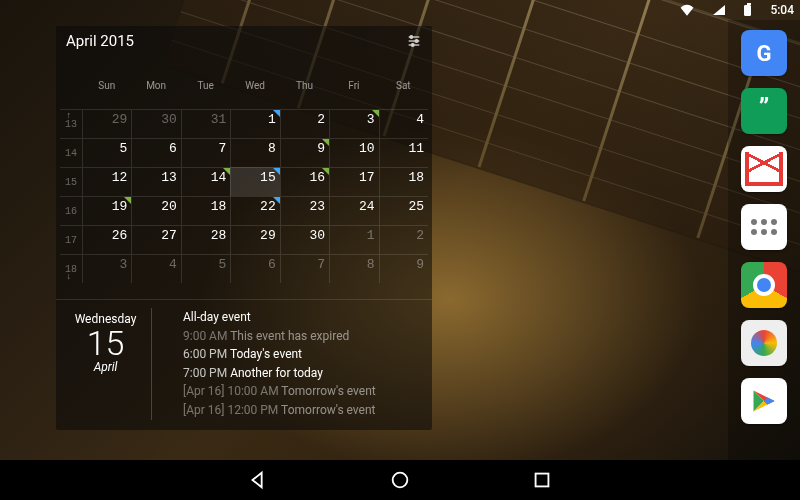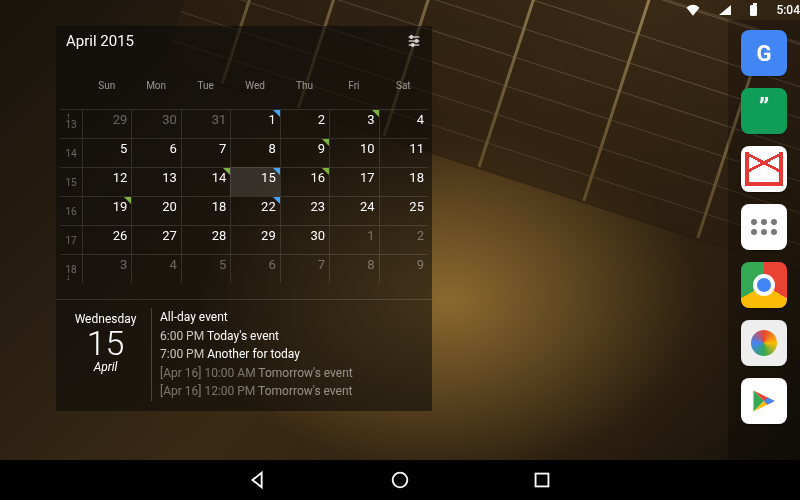--- a/index.html
+++ b/index.html
@@ -24,21 +24,21 @@
   .guitar-neck::before, .guitar-neck::after {
     content:""; position:absolute; left:0; right:0; height:1px; background:rgba(255,235,200,.35);
   }
   .guitar-neck::before { top:40px; box-shadow:0 30px 0 rgba(255,235,200,.3),0 60px 0 rgba(255,235,200,.28),0 90px 0 rgba(255,235,200,.25),0 120px 0 rgba(255,235,200,.22),0 150px 0 rgba(255,235,200,.2);}
   .fret { position:absolute; top:0; bottom:0; width:3px; background:linear-gradient(#cbb37a,#6f5c34);}
 
   
   .status-bar {
     position: absolute; top: 0; left: 0; right: 0; height: 20px;
     display: flex; justify-content: flex-end; align-items: center;
-    gap: 19px; padding: 0 0; font-size: 12px; color: #fff;
+    gap: 19px; padding: 0 6px; font-size: 12px; color: #fff;
     font-weight: 500;
   }
   .status-bar .tri { width:0;height:0;border-style:solid;border-width:0 0 10px 12px;border-color:transparent transparent #fff transparent;}
   .status-bar .batt { width:7px;height:11px;border:1px solid #fff;border-radius:1px;position:relative;background:#fff;}
   .status-bar .batt::before{content:"";position:absolute;top:-3px;left:1.5px;width:4px;height:2px;background:#fff;}
 
   
   .dock {
     position: absolute; right: 0; top: 20px; bottom: 40px; width: 72px;
     background: rgba(0,0,0,0.25);
@@ -73,32 +73,32 @@
   .cal-widget{
     position:absolute; left:56px; top:26px; width:376px;
     background:rgba(10,10,10,0.55);
     border-radius:2px;
     font-size:13px;
   }
   .cal-header{display:flex;justify-content:space-between;align-items:center;padding:6px 10px 2px;}
   .cal-title{font-size:15px;}
   .cal-settings{opacity:.8;}
   .dow-row{display:grid;grid-template-columns:22px repeat(7,1fr);font-size:10px;color:rgba(255,255,255,.55);text-align:center;padding:0 4px 2px;margin-top:28px;}
-  .grid{display:grid;grid-template-columns:22px repeat(7,1fr);padding:16px 4px;}
+  .grid{display:grid;grid-template-columns:22px repeat(7,1fr);padding:16px 4px;font-family:Liberation Mono, monospace;}
   .wk{font-size:10px;color:rgba(255,255,255,.35);display:flex;align-items:center;justify-content:center;border-top:1px solid rgba(255,255,255,.12);height:29px;}
   .day{position:relative;height:29px;border-top:1px solid rgba(255,255,255,.12);border-left:1px solid rgba(255,255,255,.12);display:flex;align-items:flex-start;justify-content:flex-end;padding:2px 4px;font-size:13px;}
   .day.other{color:rgba(255,255,255,.35);}
   .day.today{background:rgba(255,255,255,.12);}
   .day .mk{position:absolute;top:0;right:0;width:0;height:0;border-style:solid;border-width:0 7px 7px 0;}
   .mk.green{border-color:transparent #7cb342 transparent transparent;}
   .mk.blue{border-color:transparent #42a5f5 transparent transparent;}
   .arrow-up,.arrow-down{position:absolute;left:6px;font-size:9px;color:rgba(255,255,255,.45);}
   .arrow-up{top:1px;} .arrow-down{bottom:1px;}
 
-  .agenda{display:flex;border-top:1px solid rgba(255,255,255,.12);padding:8px 4px 10px;}
+  .agenda{display:flex;border-top:1px solid rgba(255,255,255,.12);padding:8px 4px 10px;gap:23px;}
   .agenda-left{width:92px;text-align:center;border-right:1px solid rgba(255,255,255,.2);padding:4px 6px;}
   .agenda-left .dow{font-size:12px;}
   .agenda-left .dnum{font-size:34px;font-weight:300;line-height:1;}
   .agenda-left .mon{font-size:12px;font-style:italic;}
   .agenda-right{flex:1;padding:0 8px;font-size:12px;line-height:1.55;}
   .ev{white-space:nowrap;}
   .ev.dim{color:rgba(255,255,255,.5);}
   .ev .t{color:rgba(255,255,255,.75);} .ev.dim .t{color:rgba(255,255,255,.4);}
 </style>
 </head>
@@ -233,19 +233,20 @@
       <div class="day other">9</div>
     </div>
   <div class="agenda">
     <div class="agenda-left">
       <div class="dow">Wednesday</div>
       <div class="dnum">15</div>
       <div class="mon">April</div>
     </div>
     <div class="agenda-right" id="agenda-list">
         <div class="ev"><span>All-day event</span></div>
+        <div class="ev dim"><span class="t">9:00 AM </span><span>This event has expired</span></div>
         <div class="ev"><span class="t">6:00 PM </span><span>Today's event</span></div>
         <div class="ev"><span class="t">7:00 PM </span><span>Another for today</span></div>
         <div class="ev dim"><span class="t">[Apr 16] </span><span class="t">10:00 AM </span><span>Tomorrow's event</span></div>
         <div class="ev dim"><span class="t">[Apr 16] </span><span class="t">12:00 PM </span><span>Tomorrow's event</span></div>
       </div>
   </div>
 </div>
 
 </body></html>

